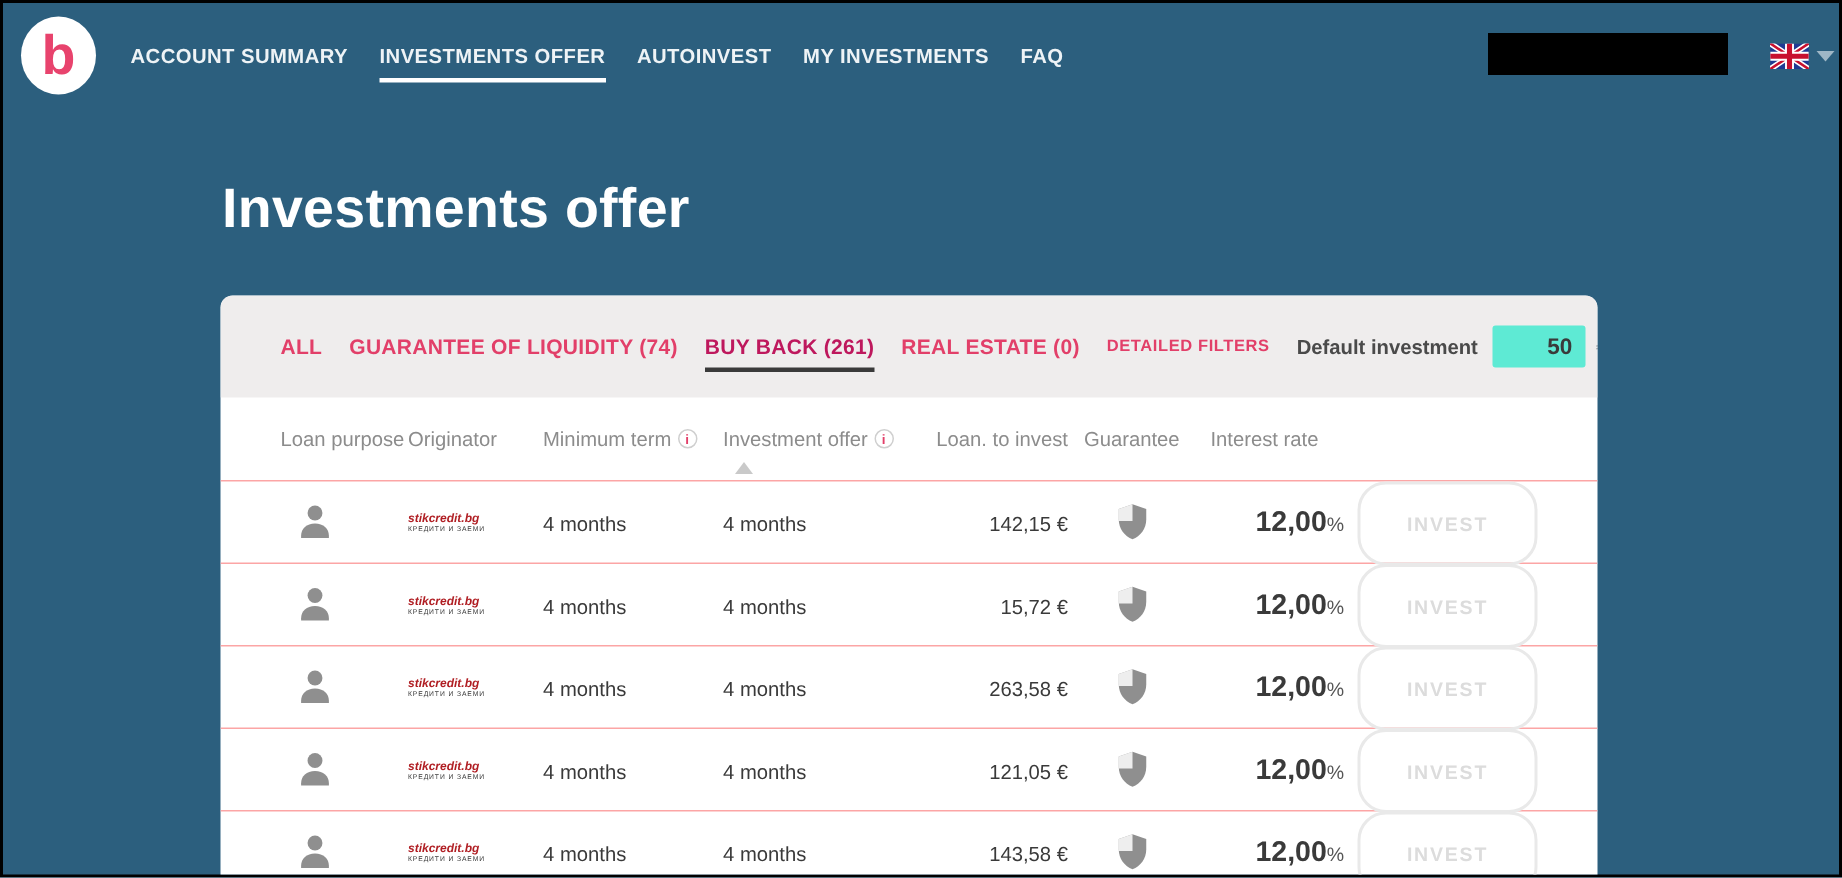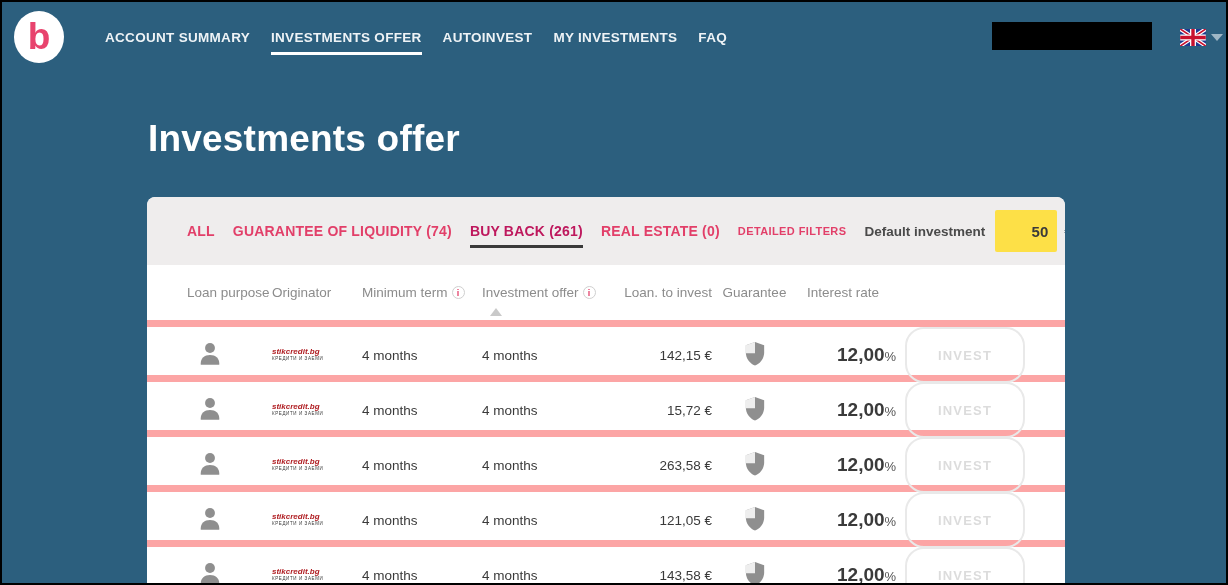--- a/index.html
+++ b/index.html
@@ -14,21 +14,21 @@
   
   .topnav { position:absolute; top:0; left:0; width:100%; height:70px; }
   .logo {
     position:absolute; left:12px; top:9px; width:50px; height:52px;
     background:#fff; border-radius:50%;
     display:flex; align-items:center; justify-content:center;
     cursor:pointer;
   }
   .logo span { color:#e8436d; font-size:37px; font-weight:bold; line-height:1; margin-top:-2px; }
   .nav-items {
-    position:absolute; left:103px; top:0; height:70px;
+    position:absolute; left:85px; top:0; height:70px;
     display:flex; align-items:center; gap:21px;
   }
   .nav-item {
     color:#eef3f6; font-size:13.5px; font-weight:bold; letter-spacing:.3px;
     position:relative; cursor:pointer; white-space:nowrap;
   }
   .nav-item.active::after {
     content:""; position:absolute; left:0; right:0; bottom:-10px;
     height:3px; background:#fff;
   }
@@ -63,21 +63,21 @@
   }
   .tab.active { color:#be185d; }
   .tab.active::after {
     content:""; position:absolute; left:0; right:0; bottom:-9px;
     height:3px; background:#3a3a3a;
   }
   .tab.small { font-size:11px; letter-spacing:.4px; }
   .default-invest { margin-left:auto; display:flex; align-items:center; }
   .default-invest .di-label { color:#4a4a4a; font-size:13.5px; font-weight:bold; margin-right:10px; white-space:nowrap; }
   .default-invest input {
-    width:62px; height:42px; border:none; border-radius:2px; background:#fde047;
+    width:62px; height:28px; border:none; border-radius:2px; background:#5eead4;
     text-align:right; padding:0 9px; font-size:15px; font-weight:bold; color:#3a3a3a;
     font-family:"Liberation Sans", sans-serif; outline:none;
   }
   .default-invest .cur { color:#5c6a73; font-size:13px; margin-left:7px; }
 
   
   .grid-row {
     display:grid;
     grid-template-columns:85px 90px 120px 140px 90px 85px 82px 1fr;
     align-items:center; padding:0 40px; height:55px;
@@ -91,21 +91,21 @@
     border-radius:50%; color:#e23f69; font-size:9px; font-weight:bold;
     text-align:center; line-height:12px; vertical-align:1px; margin-left:4px;
     background:#fff; cursor:pointer;
   }
   .sort-asc {
     position:absolute; left:8px; bottom:-16px;
     width:0; height:0; border-left:6px solid transparent;
     border-right:6px solid transparent; border-bottom:8px solid #c9c9c9;
     cursor:pointer;
   }
-  .trow { border-top:7px solid #fca5a5; color:#3a3a3a; font-size:13.5px; }
+  .trow { border-top:1px solid #fca5a5; color:#3a3a3a; font-size:13.5px; }
   .cell-right { text-align:right; white-space:nowrap; }
   .cell-center { justify-self:center; }
   .person-icon { margin-left:10px; display:block; }
   .orig-logo { line-height:1; cursor:pointer; }
   .orig-logo .l1 { font-size:8px; font-weight:bold; color:#b01e23; white-space:nowrap; font-style:italic; }
   .orig-logo .l2 { font-size:4.5px; color:#3a3a3a; letter-spacing:.6px; white-space:nowrap; margin-top:1px; }
   .interest { text-align:right; white-space:nowrap; }
   .interest .val { font-size:19px; font-weight:bold; color:#3a3a3a;margin-left:40px; }
   .interest .pct { font-size:13px; color:#555; }
   .invest-btn {

